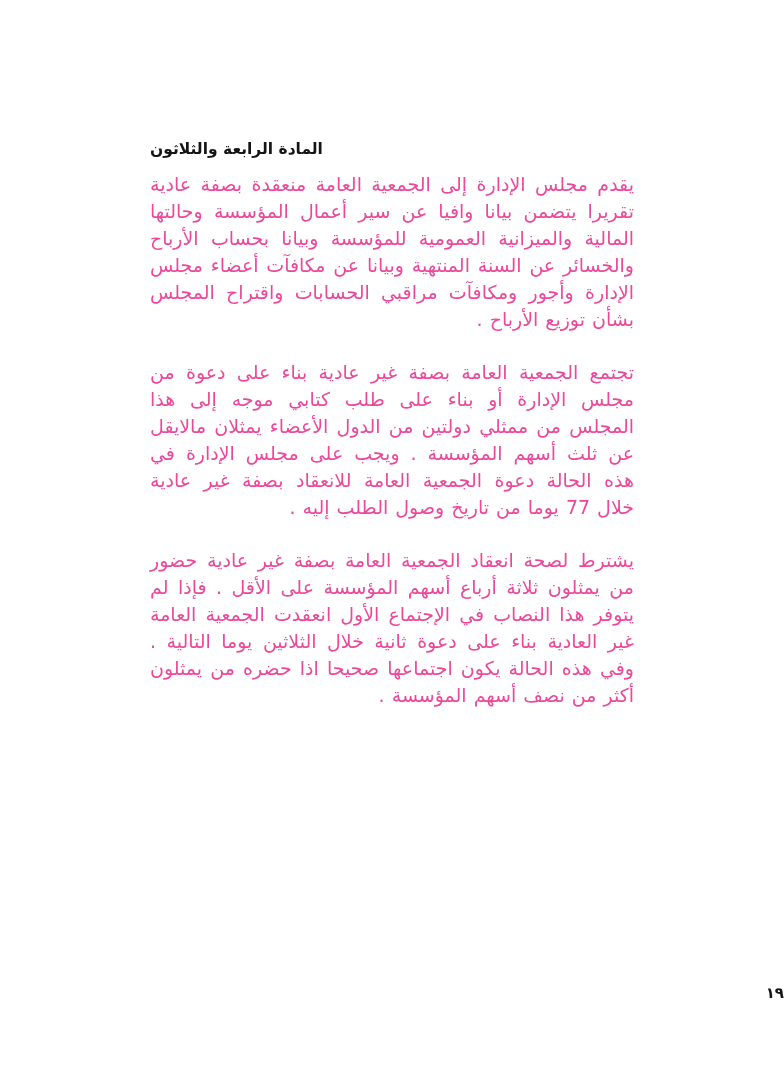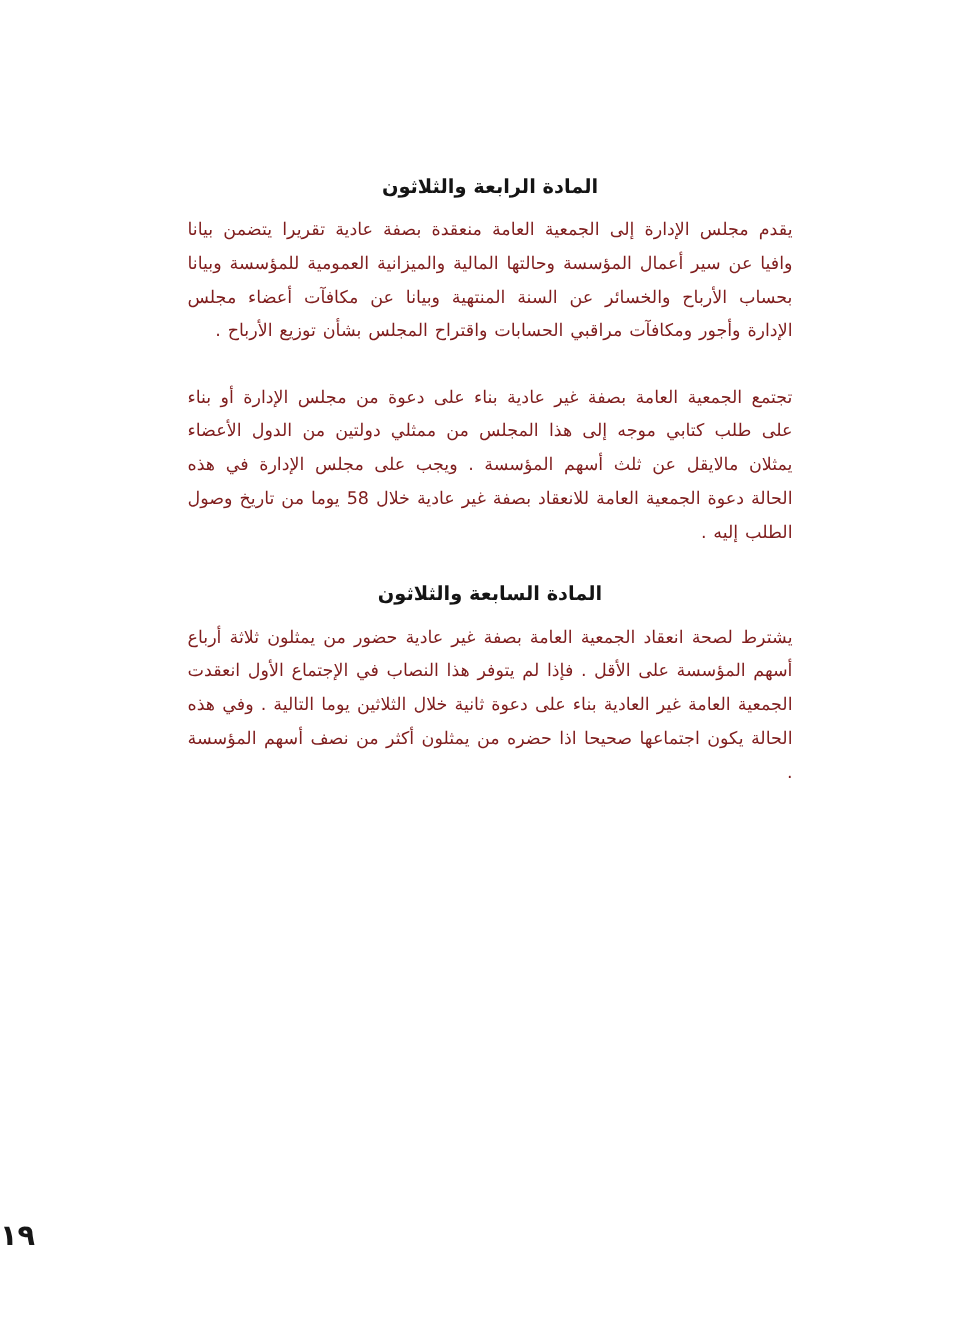--- a/index.html
+++ b/index.html
@@ -29,70 +29,69 @@
     top: 140px;
     right: 150px;
     left: 150px;
     direction: rtl;
     text-align: justify;
   }
   .article {
     margin-bottom: 4px;
   }
   .article-heading {
-    text-align: center;
+    text-align: left;
     font-size: 15.5px;
     font-weight: bold;
     color: #141414;
     margin: 0 0 13px 0;
     letter-spacing: 0px;
   }
   .article-body {
-    font-size: 14px;
+    font-size: 19px;
     line-height: 27px;
-    color: #7f1d1d;
+    color: #ec4899;
     margin: 0 0 26px 0;
     text-align: justify;
     text-justify: inter-word;
     word-spacing: 1px;
   }
   .article-body.last {
     margin-bottom: 0;
   }
   .page-number {
     position: absolute;
     bottom: 68px;
     left: 0;
     right: 0;
-    text-align: left;
-    font-size: 23px;
+    text-align: right;
+    font-size: 15px;
     font-weight: bold;
     color: #161616;
     letter-spacing: 1px;
   }
 </style>
 </head>
 <body>
 
 <div class="page">
   <div class="content">
 
     <div class="article">
       <h2 class="article-heading">المادة الرابعة والثلاثون</h2>
       <p class="article-body">يقدم مجلس الإدارة إلى الجمعية العامة منعقدة بصفة عادية تقريرا يتضمن بيانا وافيا عن سير أعمال المؤسسة وحالتها المالية والميزانية العمومية للمؤسسة وبيانا بحساب الأرباح والخسائر عن السنة المنتهية وبيانا عن مكافآت أعضاء مجلس الإدارة وأجور ومكافآت مراقبي الحسابات واقتراح المجلس بشأن توزيع الأرباح .</p>
     </div>
 
     <div class="article">
     </div>
 
     <div class="article">
-      <p class="article-body">تجتمع الجمعية العامة بصفة غير عادية بناء على دعوة من مجلس الإدارة أو بناء على طلب كتابي موجه إلى هذا المجلس من ممثلي دولتين من الدول الأعضاء يمثلان مالايقل عن ثلث أسهم المؤسسة . ويجب على مجلس الإدارة في هذه الحالة دعوة الجمعية العامة للانعقاد بصفة غير عادية خلال 58 يوما من تاريخ وصول الطلب إليه .</p>
+      <p class="article-body">تجتمع الجمعية العامة بصفة غير عادية بناء على دعوة من مجلس الإدارة أو بناء على طلب كتابي موجه إلى هذا المجلس من ممثلي دولتين من الدول الأعضاء يمثلان مالايقل عن ثلث أسهم المؤسسة . ويجب على مجلس الإدارة في هذه الحالة دعوة الجمعية العامة للانعقاد بصفة غير عادية خلال 77 يوما من تاريخ وصول الطلب إليه .</p>
     </div>
 
     <div class="article">
-      <h2 class="article-heading">المادة السابعة والثلاثون</h2>
       <p class="article-body last">يشترط لصحة انعقاد الجمعية العامة بصفة غير عادية حضور من يمثلون ثلاثة أرباع أسهم المؤسسة على الأقل . فإذا لم يتوفر هذا النصاب في الإجتماع الأول انعقدت الجمعية العامة غير العادية بناء على دعوة ثانية خلال الثلاثين يوما التالية . وفي هذه الحالة يكون اجتماعها صحيحا اذا حضره من يمثلون أكثر من نصف أسهم المؤسسة .</p>
     </div>
 
   </div>
 
   <div class="page-number">١٩</div>
 </div>
 
 </body></html>

